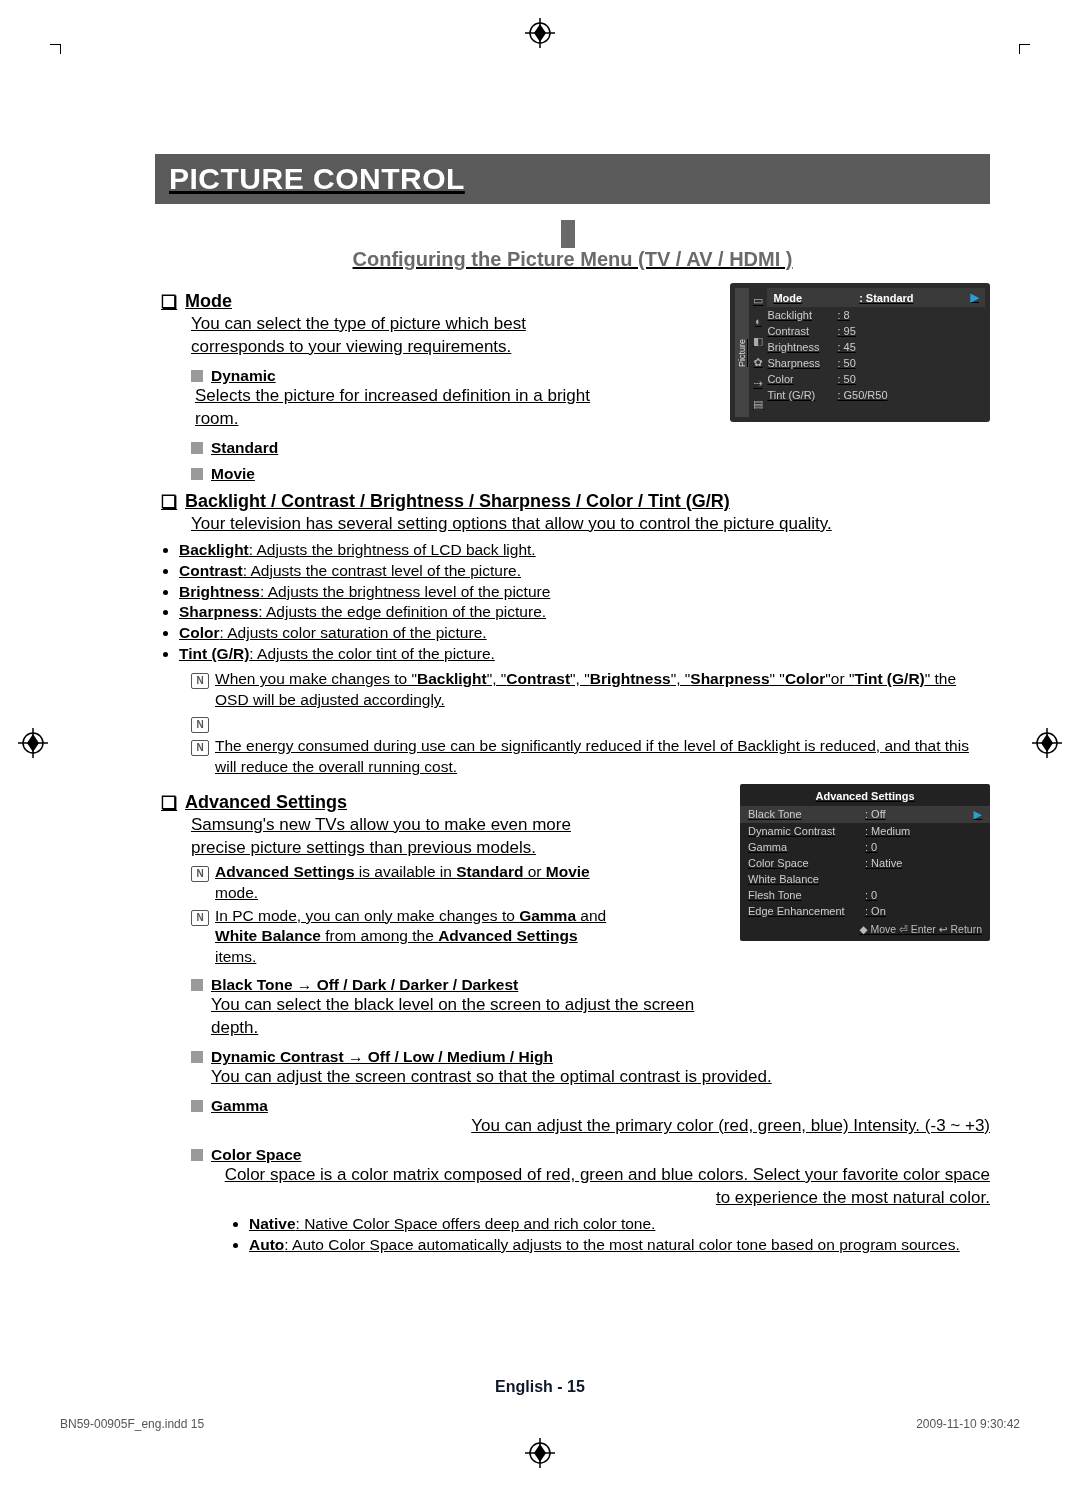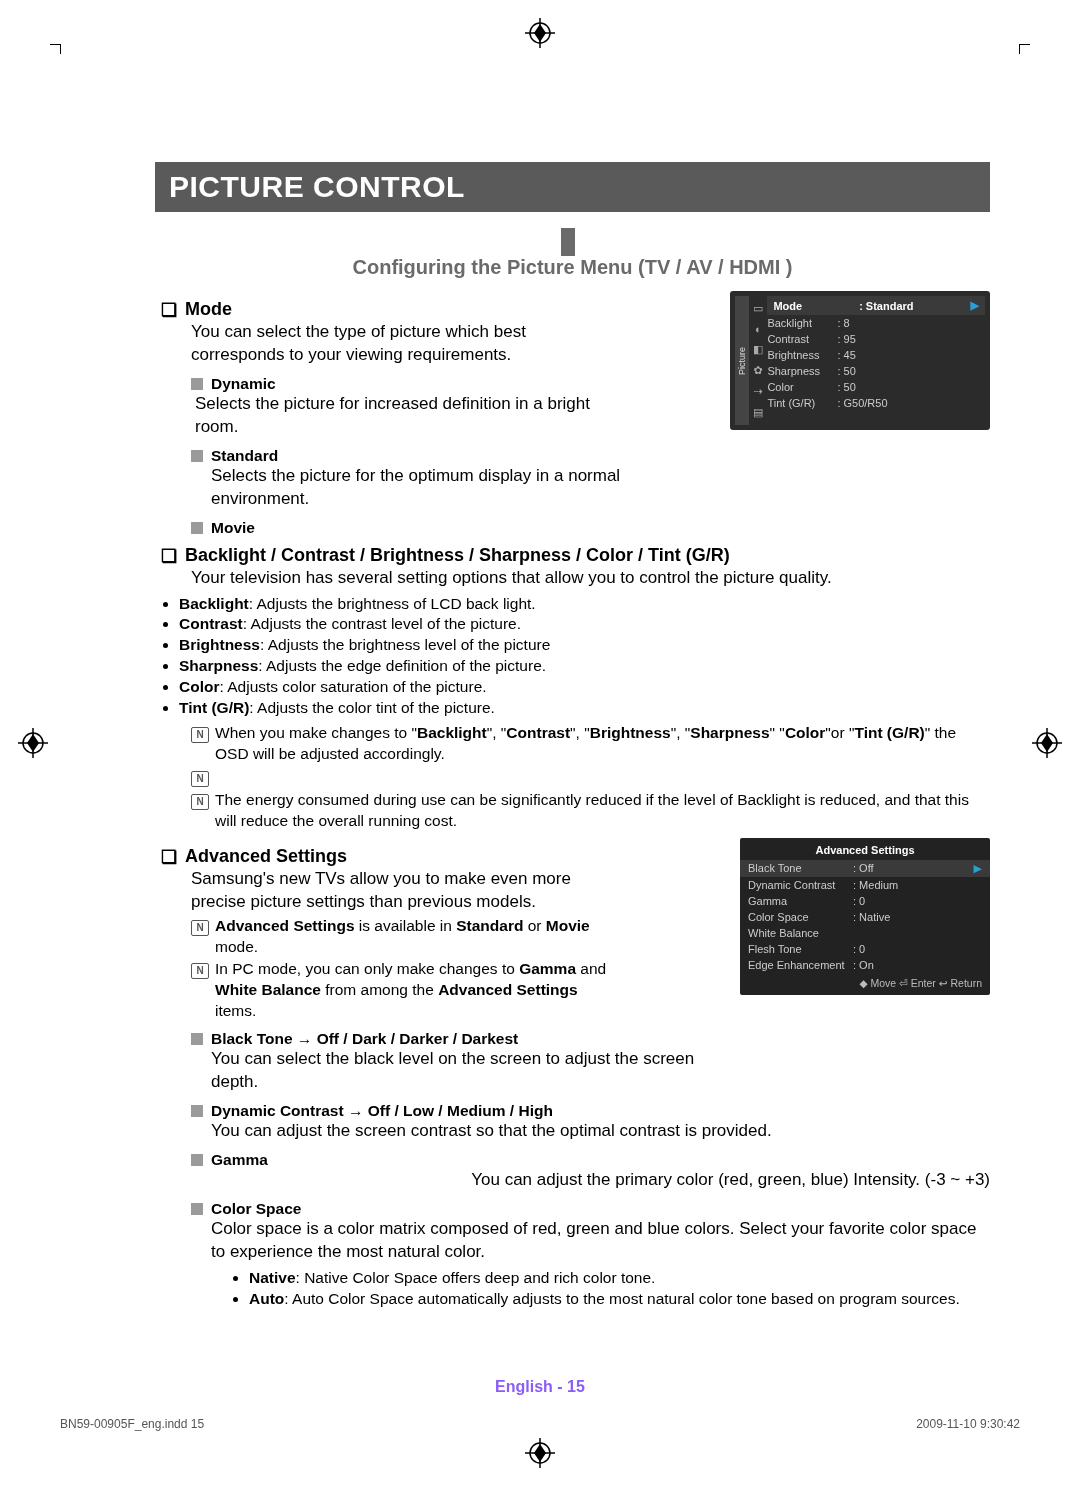--- a/index.html
+++ b/index.html
@@ -15,21 +15,22 @@
   }
   .crop-left  { position: absolute; top: 44px;  left: 50px;  width: 10px; height: 1px;  background:#000;}
   .crop-left2 { position: absolute; top: 44px;  left: 60px;  width: 1px;  height: 10px; background:#000;}
   .crop-right { position: absolute; top: 44px;  right: 50px; width: 10px; height: 1px;  background:#000;}
   .crop-right2{ position: absolute; top: 44px;  right: 60px; width: 1px;  height: 10px; background:#000;}
 
   .page {
     position: absolute;
     left: 155px;
     right: 90px;
-    top: 162px;
+    top: 154px;
+    text-decoration: underline;
   }
 
   .title-bar {
     background: #5a5a5a;
     color: #fff;
     font-size: 30px;
     font-weight: bold;
     padding: 8px 14px;
     letter-spacing: 0.5px;
   }
@@ -131,33 +132,33 @@
 
   .osd2 {
     width: 250px;
     background:#222;
     color:#ccc;
     font-size:11px;
     border-radius:2px;
     padding:0 0 4px 0;
   }
   .osd2-title{color:#fff; font-weight:bold; text-align:center; padding:6px 0 4px;}
-  .osd2-row{display:flex; padding:2px 8px; align-items:center;}
+  .osd2-row{display:flex; padding:2px 8px; align-items:center;gap:12px;}
   .osd2-row.first{background:#3a3a3a;}
   .osd2-row .c1{width:105px;}
   .osd2-row .c2{flex:1;}
   .osd2-row .arrow{color:#2a9fd6;}
   .osd2-foot{
     text-align:right; padding:4px 8px 2px; color:#bbb; font-size:10.5px;
   }
   .osd2-foot span{}
 
   .footer-eng{
     position:absolute; left:0; right:0; bottom:90px;
-    text-align:center; font-weight:bold; color:#8b5cf6; font-size:16px;
+    text-align:center; font-weight:bold; color:#0f172a; font-size:16px;
   }
   .footer-line{
     position:absolute; left:60px; right:60px; bottom:55px;
     display:flex; justify-content:space-between; font-size:12px; color:#555;
   }
 
   
   .reg { position:absolute; width:30px; height:30px; }
   .reg svg{width:100%; height:100%;}
   .reg-top{ top:18px; left:50%; transform:translateX(-50%);}
@@ -218,21 +219,20 @@
         <div class="body-text" style="max-width:430px;">You can select the type of picture which best corresponds to your viewing requirements.</div>
         <div class="sq-head">
             <span class="sq"></span>
             <span>Dynamic</span>
           </div>
         <div class="body-text" style="margin-left:34px; max-width:440px;">Selects the picture for increased definition in a bright room.</div>
         <div class="sq-head">
             <span class="sq"></span>
             <span>Standard</span>
           </div>
-        <div class="body-text" style="margin-left:50px; max-width:420px;">Selects the picture for the optimum display in a normal environment.</div>
       </div>
     </div>
     <div class="content-col-right">
       <div class="osd">
         <div class="osd-wrap">
           <div class="osd-vlabel">Picture</div>
           <div class="osd-side-icons">
             <span>▭</span>
             <span>◐</span>
             <span>◧</span>
@@ -385,21 +385,21 @@
     <div class="sq-head">
         <span class="sq"></span>
         <span>Gamma</span>
       </div>
     <div class="body-text" style="margin-left:50px;text-align:right;">You can adjust the primary color (red, green, blue) Intensity. (-3 ~ +3)</div>
 
     <div class="sq-head">
         <span class="sq"></span>
         <span>Color Space</span>
       </div>
-    <div class="body-text" style="margin-left:50px;">Color space is a color matrix composed of red, green and blue colors. Select your favorite color space to experience the most natural color.</div>
+    <div class="body-text" style="margin-left:50px;text-align:right;">Color space is a color matrix composed of red, green and blue colors. Select your favorite color space to experience the most natural color.</div>
     <ul class="bullets tight" style="margin-left:70px;">
       <li><b>Native</b><span>: Native Color Space offers deep and rich color tone.</span></li>
       <li><b>Auto</b><span>: Auto Color Space automatically adjusts to the most natural color tone based on program sources.</span></li>
     </ul>
   </div>
 
 </div>
 
 <div class="footer-eng">English - 15</div>
 <div class="footer-line">

